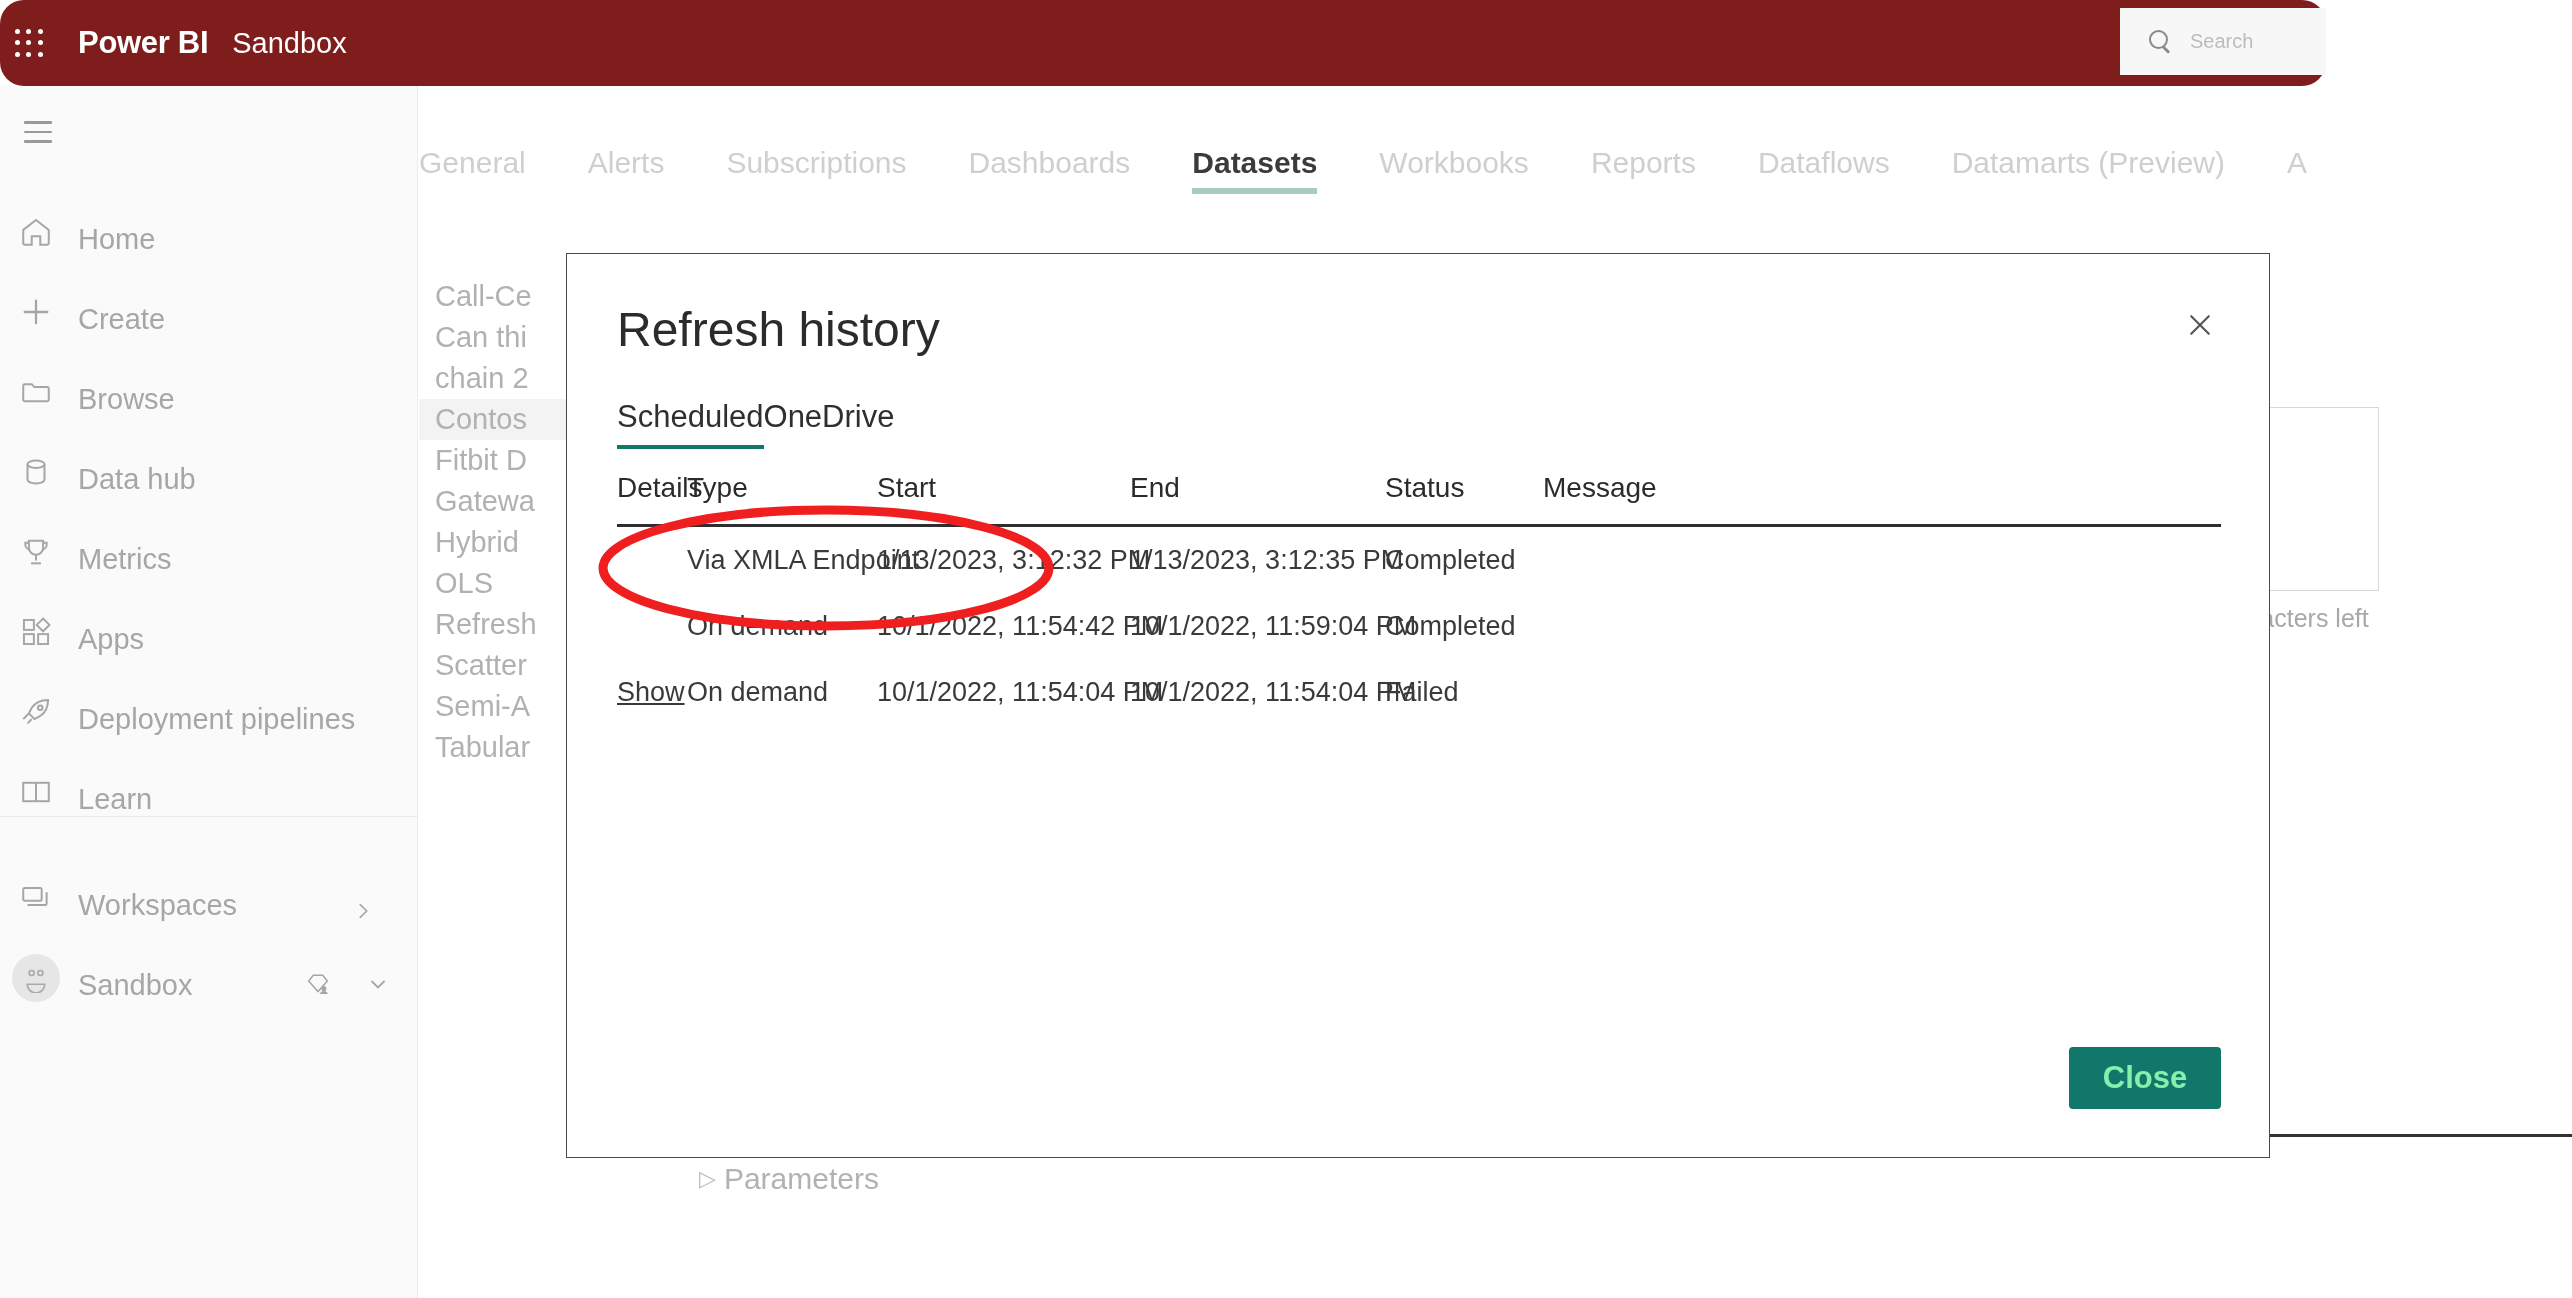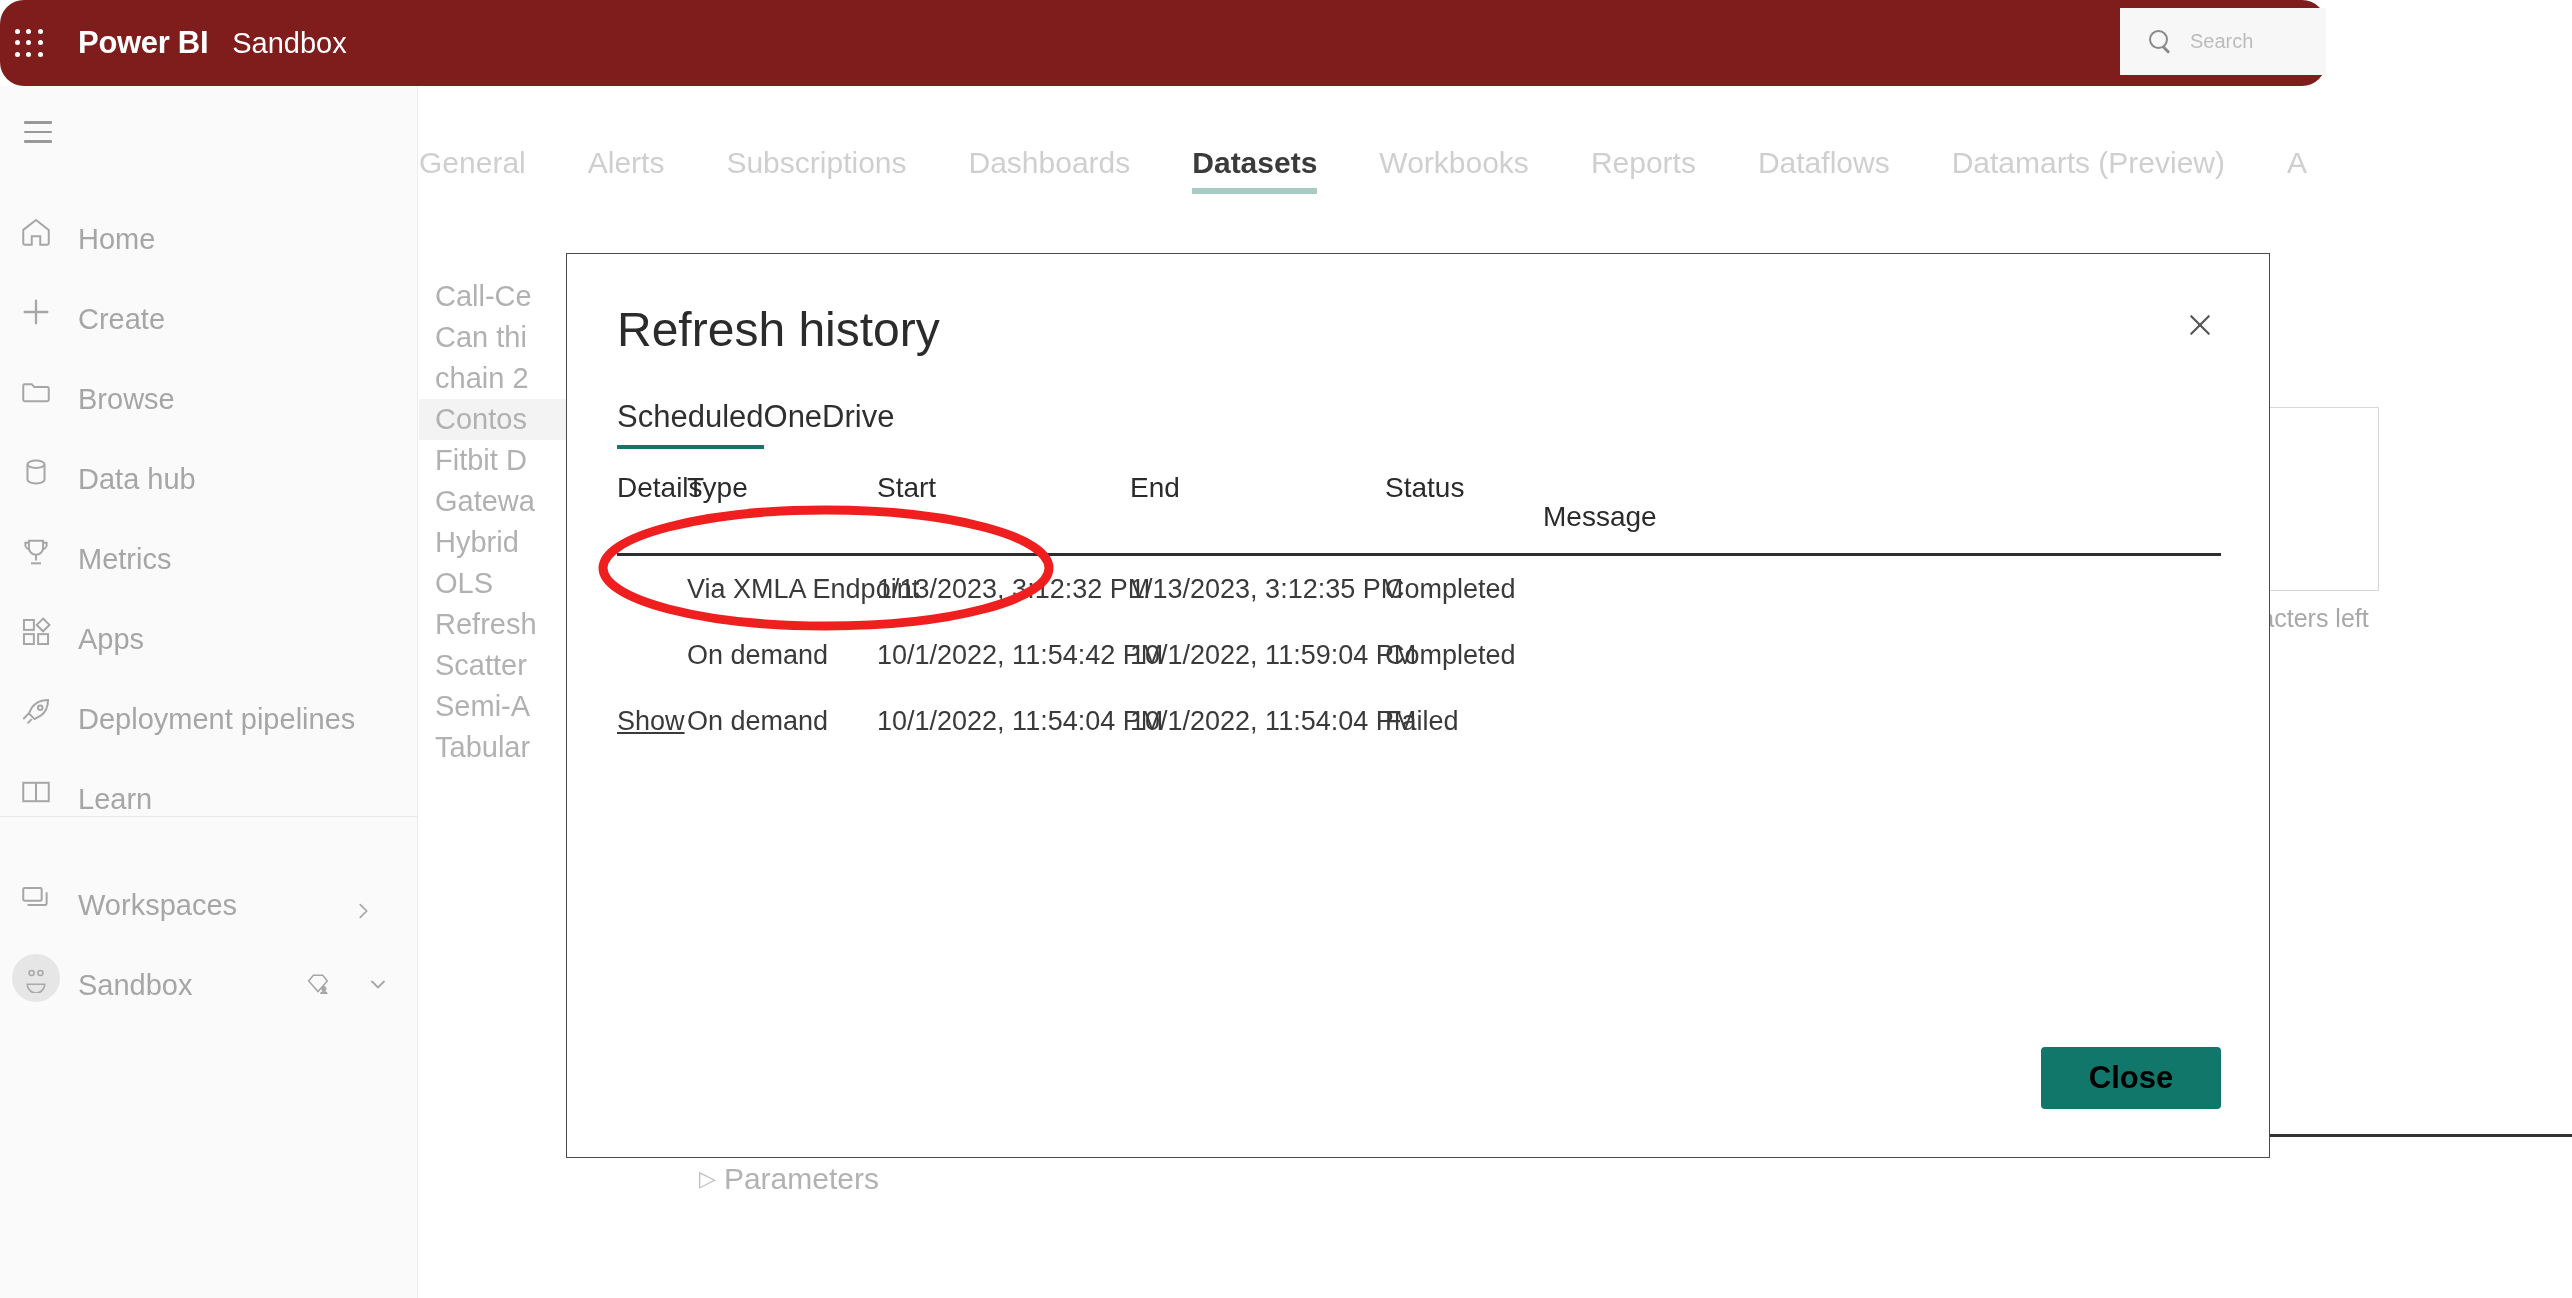--- a/index.html
+++ b/index.html
@@ -353,33 +353,33 @@
     font-size: 27px;
     color: #3a3a3a;
     white-space: nowrap;
   }
   .rh-row:first-of-type { margin-top: 12px; }
   .c-details { width: 70px; flex: 0 0 70px; }
   .c-type    { width: 190px; flex: 0 0 190px; }
   .c-start   { width: 253px; flex: 0 0 253px; }
   .c-end     { width: 255px; flex: 0 0 255px; }
   .c-status  { width: 158px; flex: 0 0 158px; }
-  .c-message { flex: 1 1 auto; margin-top: 29px; }
+  .c-message { flex: 1 1 auto; }
   .show-link {
     color: #3a3a3a;
     text-decoration: underline;
     cursor: pointer;
   }
 
   .btn-close {
     position: absolute;
     right: 48px; bottom: 48px;
-    width: 180px; height: 62px;
+    width: 152px; height: 62px;
     background: #11776a;
-    color: #000000;
+    color: #86efac;
     font-size: 31px;
     font-weight: bold;
     border: none;
     border-radius: 4px;
     cursor: pointer;
     font-family: "Liberation Sans", sans-serif;
   }
 
   
   .annot {

